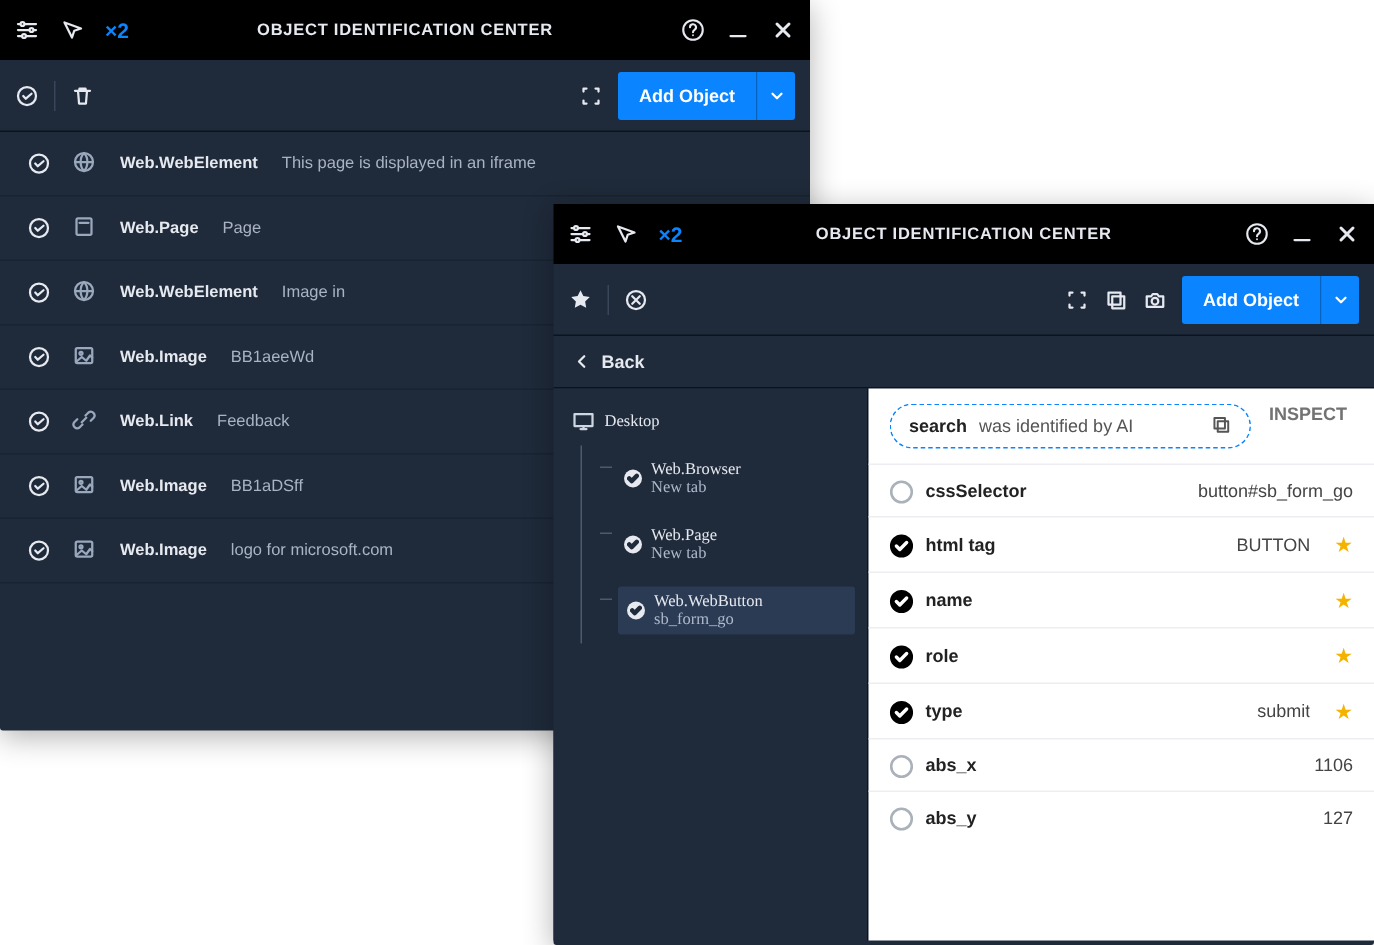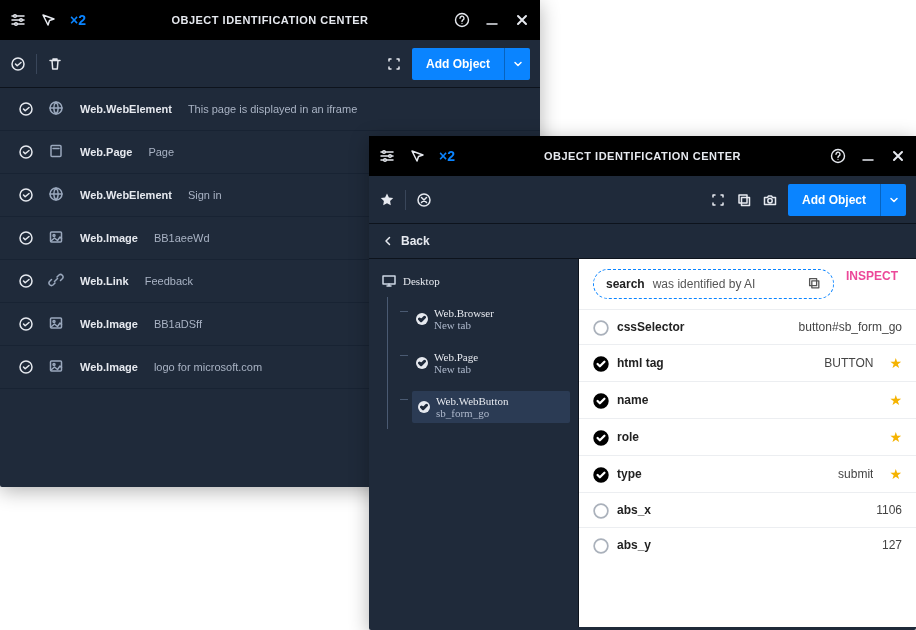--- a/index.html
+++ b/index.html
@@ -106,21 +106,21 @@
     display:flex; align-items:flex-start; gap:8px; padding:10px 14px;
   }
   .ai-chip {
     flex:1; border:1px dashed #0a84ff; border-radius:18px; height:30px;
     display:flex; align-items:center; padding:0 12px; gap:8px; font-size:12px;
   }
   .ai-chip .bold { font-weight:700; }
   .ai-chip .rest { color:#555; }
   .ai-chip .copy { margin-left:auto; cursor:pointer; }
   .ai-chip .copy svg { stroke:#555; width:14px; height:14px; }
-  .inspect { color:#ec4899; font-weight:700; font-size:12px; cursor:pointer; padding:0 4px; }
+  .inspect { color:#737373; font-weight:700; font-size:12px; cursor:pointer; padding:0 4px; }
 
   .proprow {
     display:flex; align-items:center; gap:10px; padding:10px 14px;
     border-top:1px solid #eceef1; font-size:12px;
   }
   .proprow .state { width:14px; height:14px; }
   .state.off svg circle { stroke:#aab1bb; }
   .state.on svg circle.outer { fill:#000; stroke:#000; }
   .state.on svg path { stroke:#fff; stroke-width:2; }
   .pname { font-weight:700; color:#222; }
@@ -232,21 +232,21 @@
         <span class="radio"><svg viewBox="0 0 16 16">
             <circle cx="8" cy="8" r="6"></circle>
             <path d="M5.5 8l1.7 1.8L11 6.5"></path>
           </svg></span>
         <span class="typeico"><svg viewBox="0 0 16 16">
             <circle cx="8" cy="8" r="6"></circle>
             <path d="M2 8h12M8 2c3 3 3 9 0 12M8 2c-3 3-3 9 0 12"></path>
           </svg></span>
         <span class="objtxt">
           <span class="objtype">Web.WebElement</span>
-          <span class="objdesc">Sign in</span>
+          <span class="objdesc">Image in</span>
         </span>
       </div>
       <div class="objrow">
         <span class="radio"><svg viewBox="0 0 16 16">
             <circle cx="8" cy="8" r="6"></circle>
             <path d="M5.5 8l1.7 1.8L11 6.5"></path>
           </svg></span>
         <span class="typeico"><svg viewBox="0 0 16 16">
             <rect x="2.5" y="3" width="11" height="10" rx="1"></rect>
             <circle cx="6" cy="6.5" r="1"></circle>

